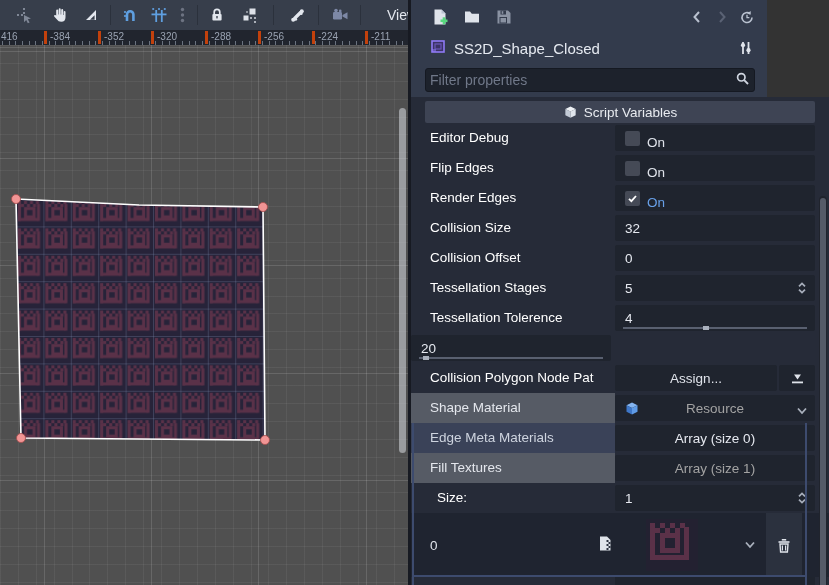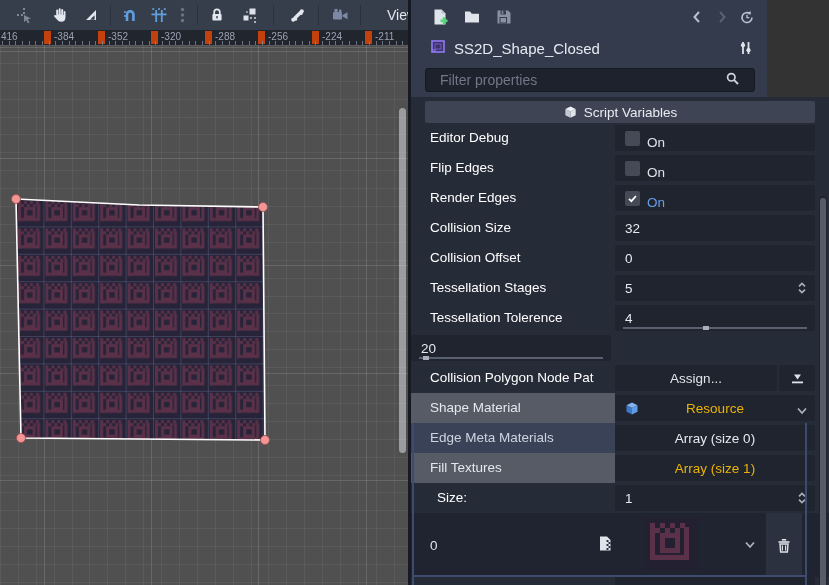--- a/index.html
+++ b/index.html
@@ -9,21 +9,21 @@
 
   
   .canvas-area { position:absolute; left:0; top:0; width:408px; height:585px; background:#505050; }
   .toolbar { position:absolute; left:0; top:0; width:100%; height:30px; background:#373e4b; display:flex; align-items:center; padding-left:14px; }
   .tb-icon { display:inline-flex; align-items:center; justify-content:center; width:20px; height:22px; flex:0 0 auto; cursor:pointer; }
   .tb-sep { width:1px; height:20px; background:#2b313c; margin:0 9px; flex:0 0 auto; }
   .view-btn { color:#e3e7ee; font-size:14px; margin-left:8px; padding:2px 8px; cursor:pointer; }
   .ruler { position:absolute; left:0; top:30px; width:100%; height:15px; background:#21252e; overflow:hidden; }
   .ruler .ticks { position:absolute; left:2px; right:0; bottom:0; height:4px;
       background:repeating-linear-gradient(to right,#7d8694 0 1px,transparent 1px 6.67px); opacity:.8; }
-  .rlabel { position:absolute; top:1px; font-size:10px; color:#9aa3b2; border-left:7px solid #c2410c; padding-left:3px; height:13px; line-height:11px; }
+  .rlabel { position:absolute; top:1px; font-size:10px; color:#9aa3b2; border-left:3px solid #c2410c; padding-left:3px; height:13px; line-height:11px; }
   .grid { position:absolute; left:0; top:45px; width:100%; height:540px; background-color:#505050;
       background-image:
         repeating-linear-gradient(to right, rgba(255,255,255,0.055) 0 1px, transparent 1px 17.9px),
         repeating-linear-gradient(to bottom, rgba(255,255,255,0.055) 0 1px, transparent 1px 17.9px),
         repeating-linear-gradient(to right, rgba(255,255,255,0.13) 0 1px, transparent 1px 107.2px),
         repeating-linear-gradient(to bottom, rgba(255,255,255,0.13) 0 1px, transparent 1px 107.2px);
       background-position: 0 0, 0 0, 44px 0, 0 6px; }
   .shape-svg { position:absolute; left:0; top:0; }
   .canvas-vscroll { position:absolute; right:2px; top:108px; width:7px; height:350px; }
   .canvas-vscroll .thumb { position:absolute; left:0; top:0; width:7px; height:345px; border-radius:4px; background:rgba(215,219,224,.55); }
@@ -32,38 +32,38 @@
 
   
   .inspector { position:absolute; left:411px; top:0; width:356px; height:585px; background:#333b4c; color:#c6ccd8; font-size:13.5px; }
   .insp-toolbar { height:34px; display:flex; align-items:center; padding:0 12px 0 19px; }
   .hicon { display:inline-flex; width:19px; height:19px; margin-right:13px; align-items:center; justify-content:center; cursor:pointer; }
   .hspacer { flex:1; }
   .hicon.right { margin-right:0; margin-left:9px; width:16px; }
   .node-row { height:28px; display:flex; align-items:center; padding:0 14px 0 19px; }
   .node-name { color:#e6eaf1; font-size:15px; margin-left:7px; flex:1; white-space:nowrap; }
   .filter-wrap { height:35px; display:flex; align-items:center; padding:0 12px 0 14px; }
-  .filter-input { flex:1; height:24px; background:#1d222c; border:1px solid #151922; border-radius:3px; display:flex; align-items:center; padding:0 14px; cursor:text; }
+  .filter-input { flex:1; height:24px; background:#1d222c; border:1px solid #151922; border-radius:3px; display:flex; align-items:center; padding:0 4px; cursor:text; }
   .filter-ph { color:#707889; font-size:14px; flex:1; }
 
   .props { position:absolute; left:0; top:97px; width:418px; height:488px; background:#262b38; }
   .category { height:22px; margin:4px 14px 0 14px; background:#3e4454; border-radius:2px; display:flex; align-items:center; justify-content:center; color:#e8ebf0; font-size:13.5px; cursor:pointer; }
   .category svg { margin-right:6px; }
   .prow { display:flex; height:30px; }
   .plabel { flex:0 0 204px; padding-left:19px; line-height:30px; white-space:nowrap; overflow:hidden; color:#ffffff; cursor:pointer; }
   .plabel.ind { padding-left:26px; }
   .hl-gray { background:#565b65; color:#e4e7ed; }
   .hl-blue { background:#3a4258; color:#ced4df; }
   .pcell { position:relative; width:200px; margin:2px 0; background:#1f242e; border-radius:2px; display:flex; align-items:center; color:#e6e9f0; }
   .pcell .num { padding-left:10px; }
   .pcell.center { justify-content:center; }
   .checkbox { width:15px; height:15px; border-radius:2px; background:#454a56; margin-left:10px; display:inline-flex; align-items:center; justify-content:center; cursor:pointer; flex:0 0 auto; }
   .onlabel { margin-left:7px; color:#dfe3ea;margin-top:8px; }
   .onlabel.blue { color:#68a0e8; }
-  .blue-text { color:#eab308; }
+  .blue-text { color:#a3a3a3; }
   .spin { position:absolute; right:6px; top:5px; cursor:pointer; }
   .sline { position:absolute; left:8px; right:8px; bottom:2px; height:2px; background:#596070; }
   .sgrab { position:absolute; bottom:1px; width:6px; height:4px; background:#a9b0bc; }
   .cell-split { width:200px; margin:2px 0; display:flex;text-align:center; }
   .cell-main { position:relative; flex:1; background:#1f242e; border-radius:2px; display:flex; align-items:center; justify-content:center; color:#dfe3ea; cursor:pointer; }
   .cell-ic { width:36px; margin-left:2px; background:#1f242e; border-radius:2px; display:flex; align-items:center; justify-content:center; cursor:pointer; }
   .chev-right { position:absolute; right:7px; top:9px; }
   .res-cube { position:absolute; left:9px; top:6px; }
 
   .trow { display:flex; align-items:center; height:64px; background:#1f2430; }

